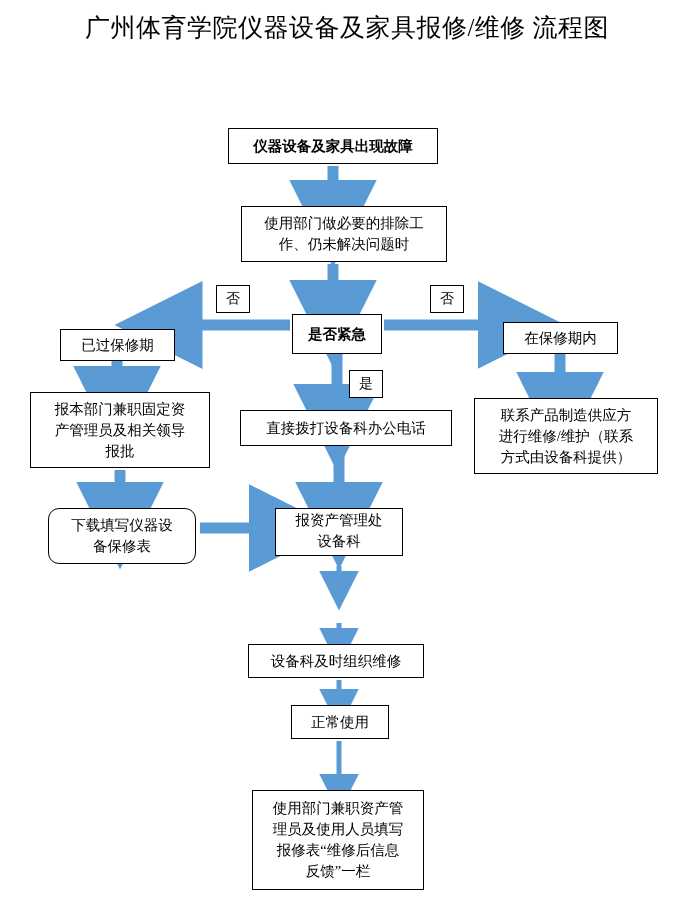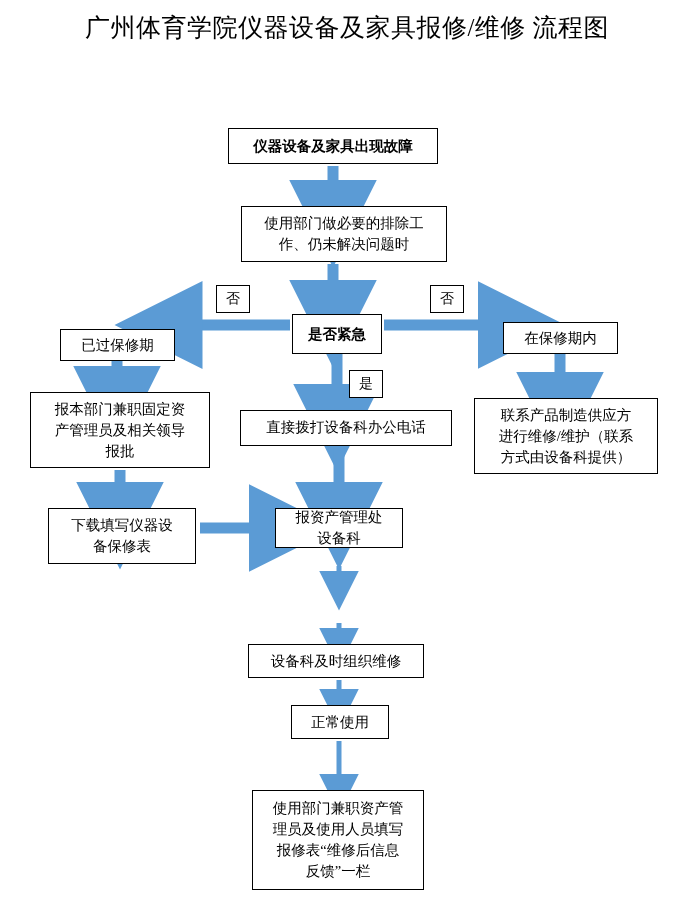--- a/index.html
+++ b/index.html
@@ -143,36 +143,36 @@
   <div class="node" style="left:503px;top:322px;width:115px;height:32px;">
     <span class="txt">在保修期内</span>
   </div>
 
   <div class="node" style="left:30px;top:392px;width:180px;height:76px;">
     <span class="txt">报本部门兼职固定资
 产管理员及相关领导
 报批</span>
   </div>
 
-  <div class="node" style="left:240px;top:410px;width:212px;height:36px;font-family:Liberation Mono, monospace;">
+  <div class="node" style="left:240px;top:410px;width:212px;height:36px;">
     <span class="txt">直接拨打设备科办公电话</span>
   </div>
 
   <div class="node" style="left:474px;top:398px;width:184px;height:76px;">
     <span class="txt">联系产品制造供应方
 进行维修/维护（联系
 方式由设备科提供）</span>
   </div>
 
-  <div class="node" style="left:48px;top:508px;width:148px;height:56px;">
+  <div class="node" style="left:48px;top:508px;width:148px;height:56px;border-radius:11px;">
     <span class="txt">下载填写仪器设
 备保修表</span>
   </div>
 
-  <div class="node" style="left:275px;top:508px;width:128px;height:40px;">
+  <div class="node" style="left:275px;top:508px;width:128px;height:48px;font-family:Liberation Mono, monospace;">
     <span class="txt">报资产管理处
 设备科</span>
   </div>
 
 
   <div class="node" style="left:248px;top:644px;width:176px;height:34px;">
     <span class="txt">设备科及时组织维修</span>
   </div>
 
   <div class="node" style="left:291px;top:705px;width:98px;height:34px;">

